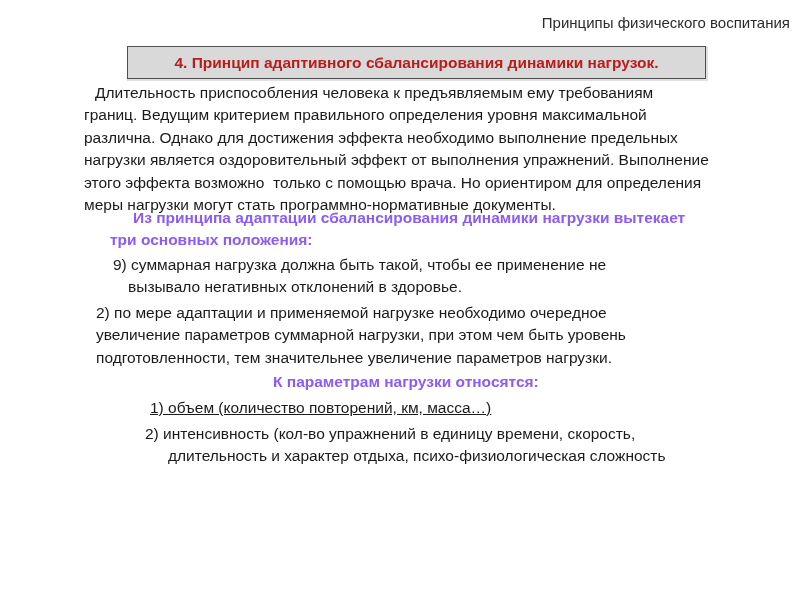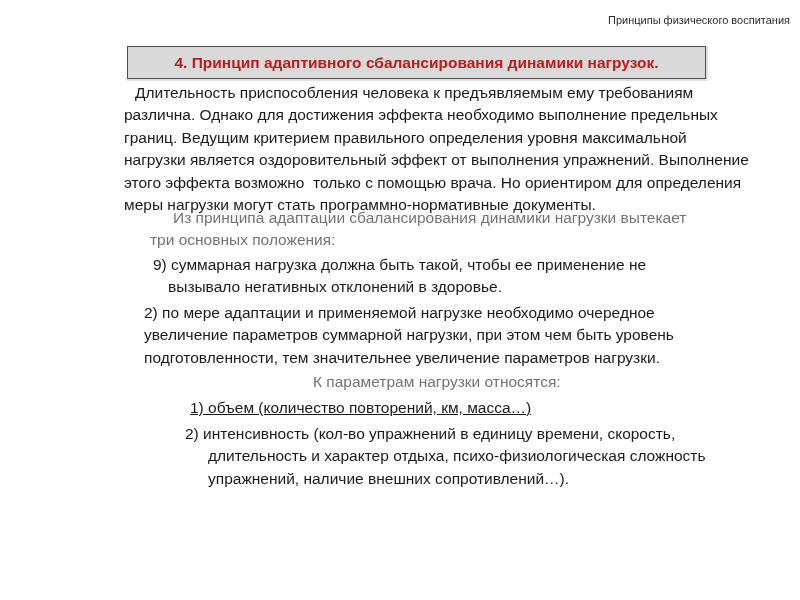--- a/index.html
+++ b/index.html
@@ -9,21 +9,21 @@
     height: 600px;
     background: #ffffff;
     font-family: "Liberation Sans", sans-serif;
     color: #1a1a1a;
     overflow: hidden;
   }
   .hdr {
     position: absolute;
     top: 14px;
     right: 10px;
-    font-size: 11px;
+    font-size: 15px;
     color: #2b2b2b;
     white-space: pre;
   }
   .tbox {
     position: absolute;
     left: 127px;
     top: 46px;
     width: 577px;
     height: 31px;
     background: #d9d9d9;
@@ -36,50 +36,49 @@
   .tbox .ttl {
     font-size: 15.5px;
     font-weight: bold;
     color: #b91c1c;
     white-space: pre;
   }
   .blk {
     position: absolute;
     font-size: 15.5px;
     line-height: 22.4px;
-    margin-left: 40px;
   }
   .ln { white-space: pre; }
-  .bold { font-weight: normal; color: #737373; }
+  .bold { font-weight: bold; color: #8b5cf6; }
   .i11 { padding-left: 11px; }
   .i15 { padding-left: 15px; }
   .i23 { padding-left: 23px; }
   .b-para1   { left: 84px;  top: 82px;  }
   .b-head1   { left: 110px; top: 207px; }
   .b-item1   { left: 113px; top: 254px; }
-  .b-item2   { left: 104px; top: 302px; }
+  .b-item2   { left: 96px; top: 302px; }
   .b-head2   { left: 273px; top: 371px; }
   .b-param1  { left: 150px; top: 397px; text-decoration: underline; }
   .b-param2  { left: 145px; top: 423px; }
 </style>
 </head>
 <body>
 
 <div class="slide">
 
   <div class="hdr">Принципы физического воспитания</div>
 
   <div class="tbox">
     <div class="ttl">4. Принцип адаптивного сбалансирования динамики нагрузок.</div>
   </div>
 
   <div class="blk b-para1">
     <div class="ln i11">Длительность приспособления человека к предъявляемым ему требованиям</div>
+    <div class="ln">границ. Ведущим критерием правильного определения уровня максимальной</div>
     <div class="ln">различна. Однако для достижения эффекта необходимо выполнение предельных</div>
-    <div class="ln">границ. Ведущим критерием правильного определения уровня максимальной</div>
     <div class="ln">нагрузки является оздоровительный эффект от выполнения упражнений. Выполнение</div>
     <div class="ln">этого эффекта возможно  только с помощью врача. Но ориентиром для определения</div>
     <div class="ln">меры нагрузки могут стать программно-нормативные документы.</div>
   </div>
 
   <div class="blk bold b-head1">
     <div class="ln i23">Из принципа адаптации сбалансирования динамики нагрузки вытекает</div>
     <div class="ln">три основных положения:</div>
   </div>
 
@@ -98,16 +97,15 @@
     <div class="ln">К параметрам нагрузки относятся:</div>
   </div>
 
   <div class="blk b-param1">
     <div class="ln">1) объем (количество повторений, км, масса…)</div>
   </div>
 
   <div class="blk b-param2">
     <div class="ln">2) интенсивность (кол-во упражнений в единицу времени, скорость,</div>
     <div class="ln i23">длительность и характер отдыха, психо-физиологическая сложность</div>
-    <div class="ln i23">упражнений, наличие внешних сопротивлений…).</div>
   </div>
 
 </div>
 
 </body></html>

